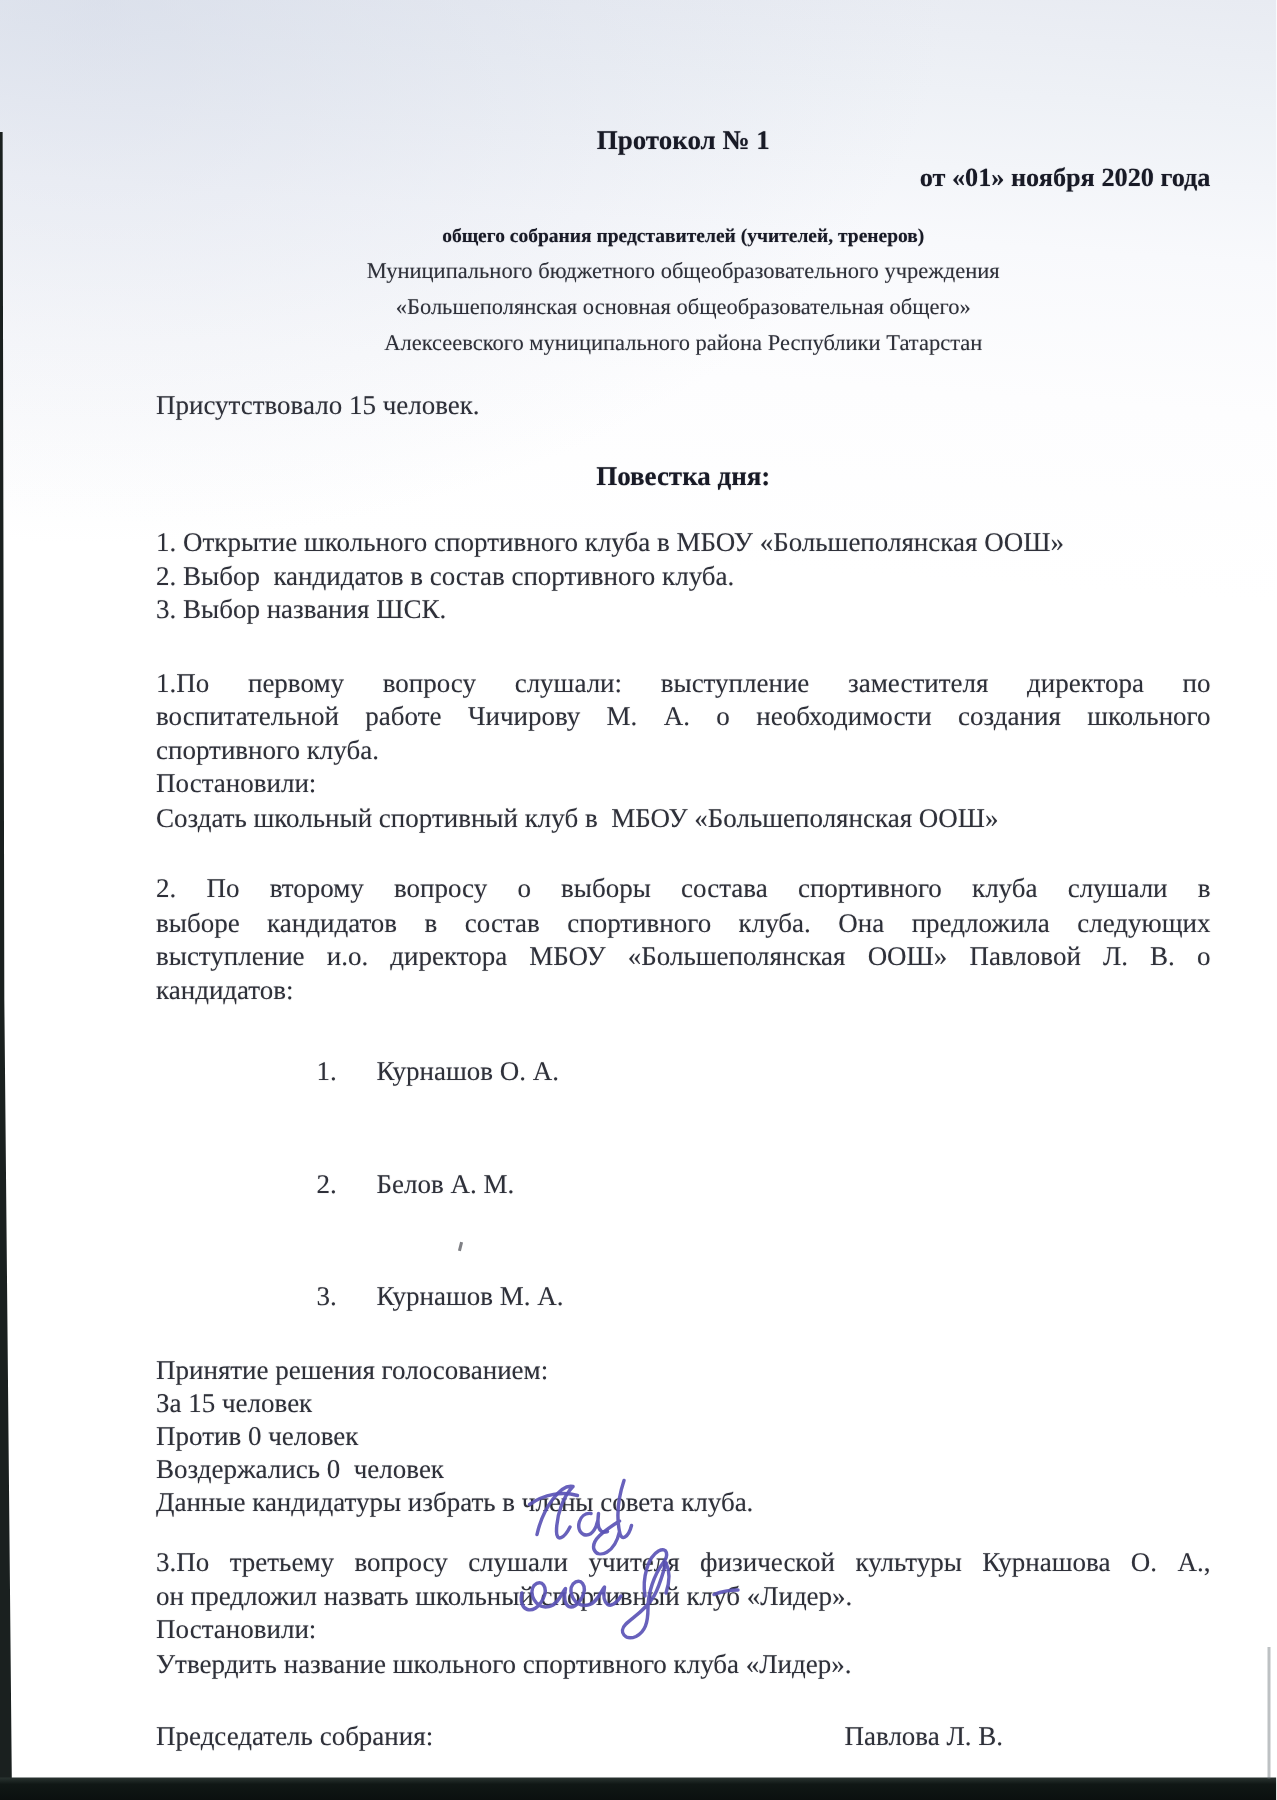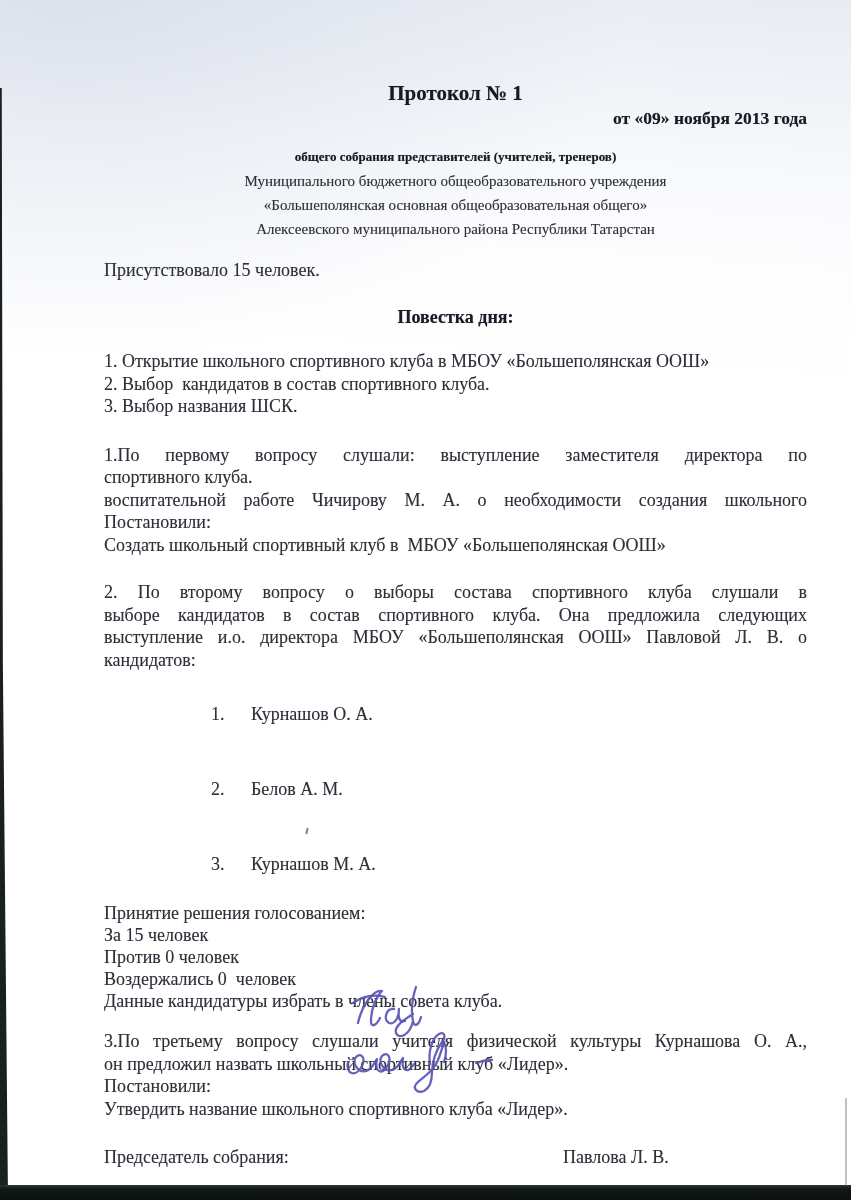--- a/index.html
+++ b/index.html
@@ -17,21 +17,21 @@
   .content{
     position:absolute;left:104px;top:0;width:703px;
     padding-top:82px;
     color:#2e3039;font-size:18px;line-height:22.5px;
     text-shadow:0 0 0.7px rgba(44,46,56,0.35);
   }
   .bold{font-weight:bold;color:#181a26;text-shadow:0 0 0.7px rgba(18,20,32,0.45);}
   .t-center{text-align:center;}
   .t-right{text-align:right;}
   .pre{white-space:pre;}
-  .title{font-size:21px;line-height:22px;}
+  .title{font-size:18px;line-height:22px;}
   .date{margin-top:3px;font-size:17.5px;line-height:22px;}
   .meeting{margin-top:16px;line-height:24px;font-size:13px;}
   .org{line-height:24px;font-size:15px;}
   .attendance{margin-top:18px;}
   .agenda-head{margin-top:24px;font-size:18px;text-align:center;}
   .agenda{margin-top:22px;}
   .para{text-align:justify;}
   .q1{margin-top:26px;}
   .q2{margin-top:25px;}
   .q3{margin-top:18px;}
@@ -62,41 +62,41 @@
   .edge-right{position:absolute;left:845px;top:1098px;width:2px;height:88px;background:rgba(90,100,106,0.4);}
 </style>
 </head>
 <body>
 
 <div class="page">
 
   <div class="content">
 
     <div class="title bold t-center">Протокол № 1</div>
-    <div class="date bold t-right">от «09» ноября 2013 года</div>
+    <div class="date bold t-right">от «01» ноября 2020 года</div>
 
     <div class="meeting bold t-center">общего собрания представителей (учителей, тренеров)</div>
     <div class="org t-center">Муниципального бюджетного общеобразовательного учреждения</div>
     <div class="org t-center">«Большеполянская основная общеобразовательная общего»</div>
     <div class="org t-center">Алексеевского муниципального района Республики Татарстан</div>
 
     <div class="attendance">Присутствовало 15 человек.</div>
 
     <div class="agenda-head bold t-center">Повестка дня:</div>
 
     <div class="agenda">
       <div class="agenda-item pre">1. Открытие школьного спортивного клуба в МБОУ «Большеполянская ООШ»</div>
       <div class="agenda-item pre">2. Выбор  кандидатов в состав спортивного клуба.</div>
       <div class="agenda-item pre">3. Выбор названия ШСК.</div>
     </div>
 
     <div class="para q1">
       <div class="jline">1.По первому вопросу слушали: выступление заместителя директора по</div>
+      <div class="jline">воспитательной работе Чичирову М. А. о необходимости создания школьного</div>
       <div class="jline last">спортивного клуба.</div>
-      <div class="jline">воспитательной работе Чичирову М. А. о необходимости создания школьного</div>
     </div>
     <div class="line">Постановили:</div>
     <div class="line pre">Создать школьный спортивный клуб в  МБОУ «Большеполянская ООШ»</div>
 
     <div class="para q2">
       <div class="jline">2. По второму вопросу о выборы состава спортивного клуба слушали в</div>
       <div class="jline">выборе кандидатов в состав спортивного клуба. Она предложила следующих</div>
       <div class="jline">выступление и.о. директора МБОУ «Большеполянская ООШ» Павловой Л. В. о</div>
       <div class="jline last">кандидатов:</div>
     </div>

